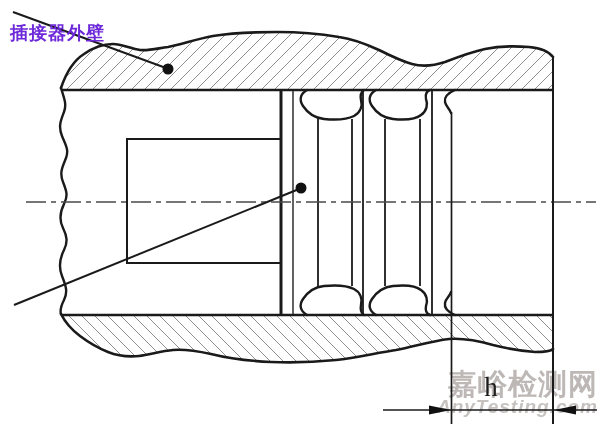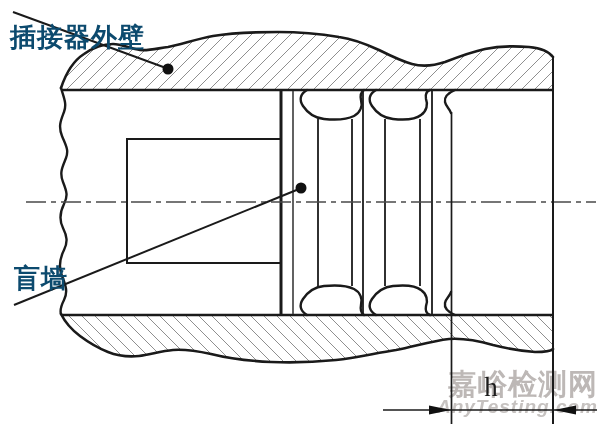--- a/index.html
+++ b/index.html
@@ -2,22 +2,22 @@
 <html><head>
 <meta charset="utf-8">
 <style>
   html,body{margin:0;padding:0;background:#ffffff;}
   #stage{
     position:relative;width:600px;height:431px;background:#ffffff;overflow:hidden;
     font-family:"Liberation Sans", sans-serif;
   }
   #drawing{position:absolute;left:0;top:0;z-index:2;}
   .cn-label{
-    position:absolute;z-index:3;color:#0c4a6e;font-weight:700;
-    font-size:26px;line-height:1;letter-spacing:1px;white-space:nowrap;
+    position:absolute;z-index:3;color:#6d28d9;font-weight:700;
+    font-size:18px;line-height:1;letter-spacing:1px;white-space:nowrap;
     font-family:"Liberation Sans", sans-serif;
   }
   #label-outer-wall{left:10px;top:24px;}
   #label-blind-wall{left:14px;top:265px;}
   #dim-h-label{
     position:absolute;z-index:3;left:476px;top:374px;width:30px;text-align:center;
     font-family:"Liberation Serif", serif;font-size:27px;color:#1c1c1c;line-height:1;
   }
   #watermark{
     position:absolute;z-index:1;right:2px;top:370px;text-align:right;line-height:1;
@@ -118,16 +118,15 @@
     <g>
       <line x1="451.5" y1="112" x2="451.5" y2="424" stroke="#1a1a1a" stroke-width="1.7"></line>
       <line x1="553" y1="57" x2="553" y2="424" stroke="#1a1a1a" stroke-width="2"></line>
       <line x1="383" y1="410" x2="597" y2="410" stroke="#1a1a1a" stroke-width="1.7"></line>
       <polygon points="451,410 429,405.5 429,414.5" fill="#111"></polygon>
       <polygon points="554,410 576,405.5 576,414.5" fill="#111"></polygon>
     </g>
   </svg>
 
   <div id="label-outer-wall" class="cn-label">插接器外壁</div>
-  <div id="label-blind-wall" class="cn-label">盲墙</div>
   <div id="dim-h-label">h</div>
 
 </div>
 
 </body></html>

